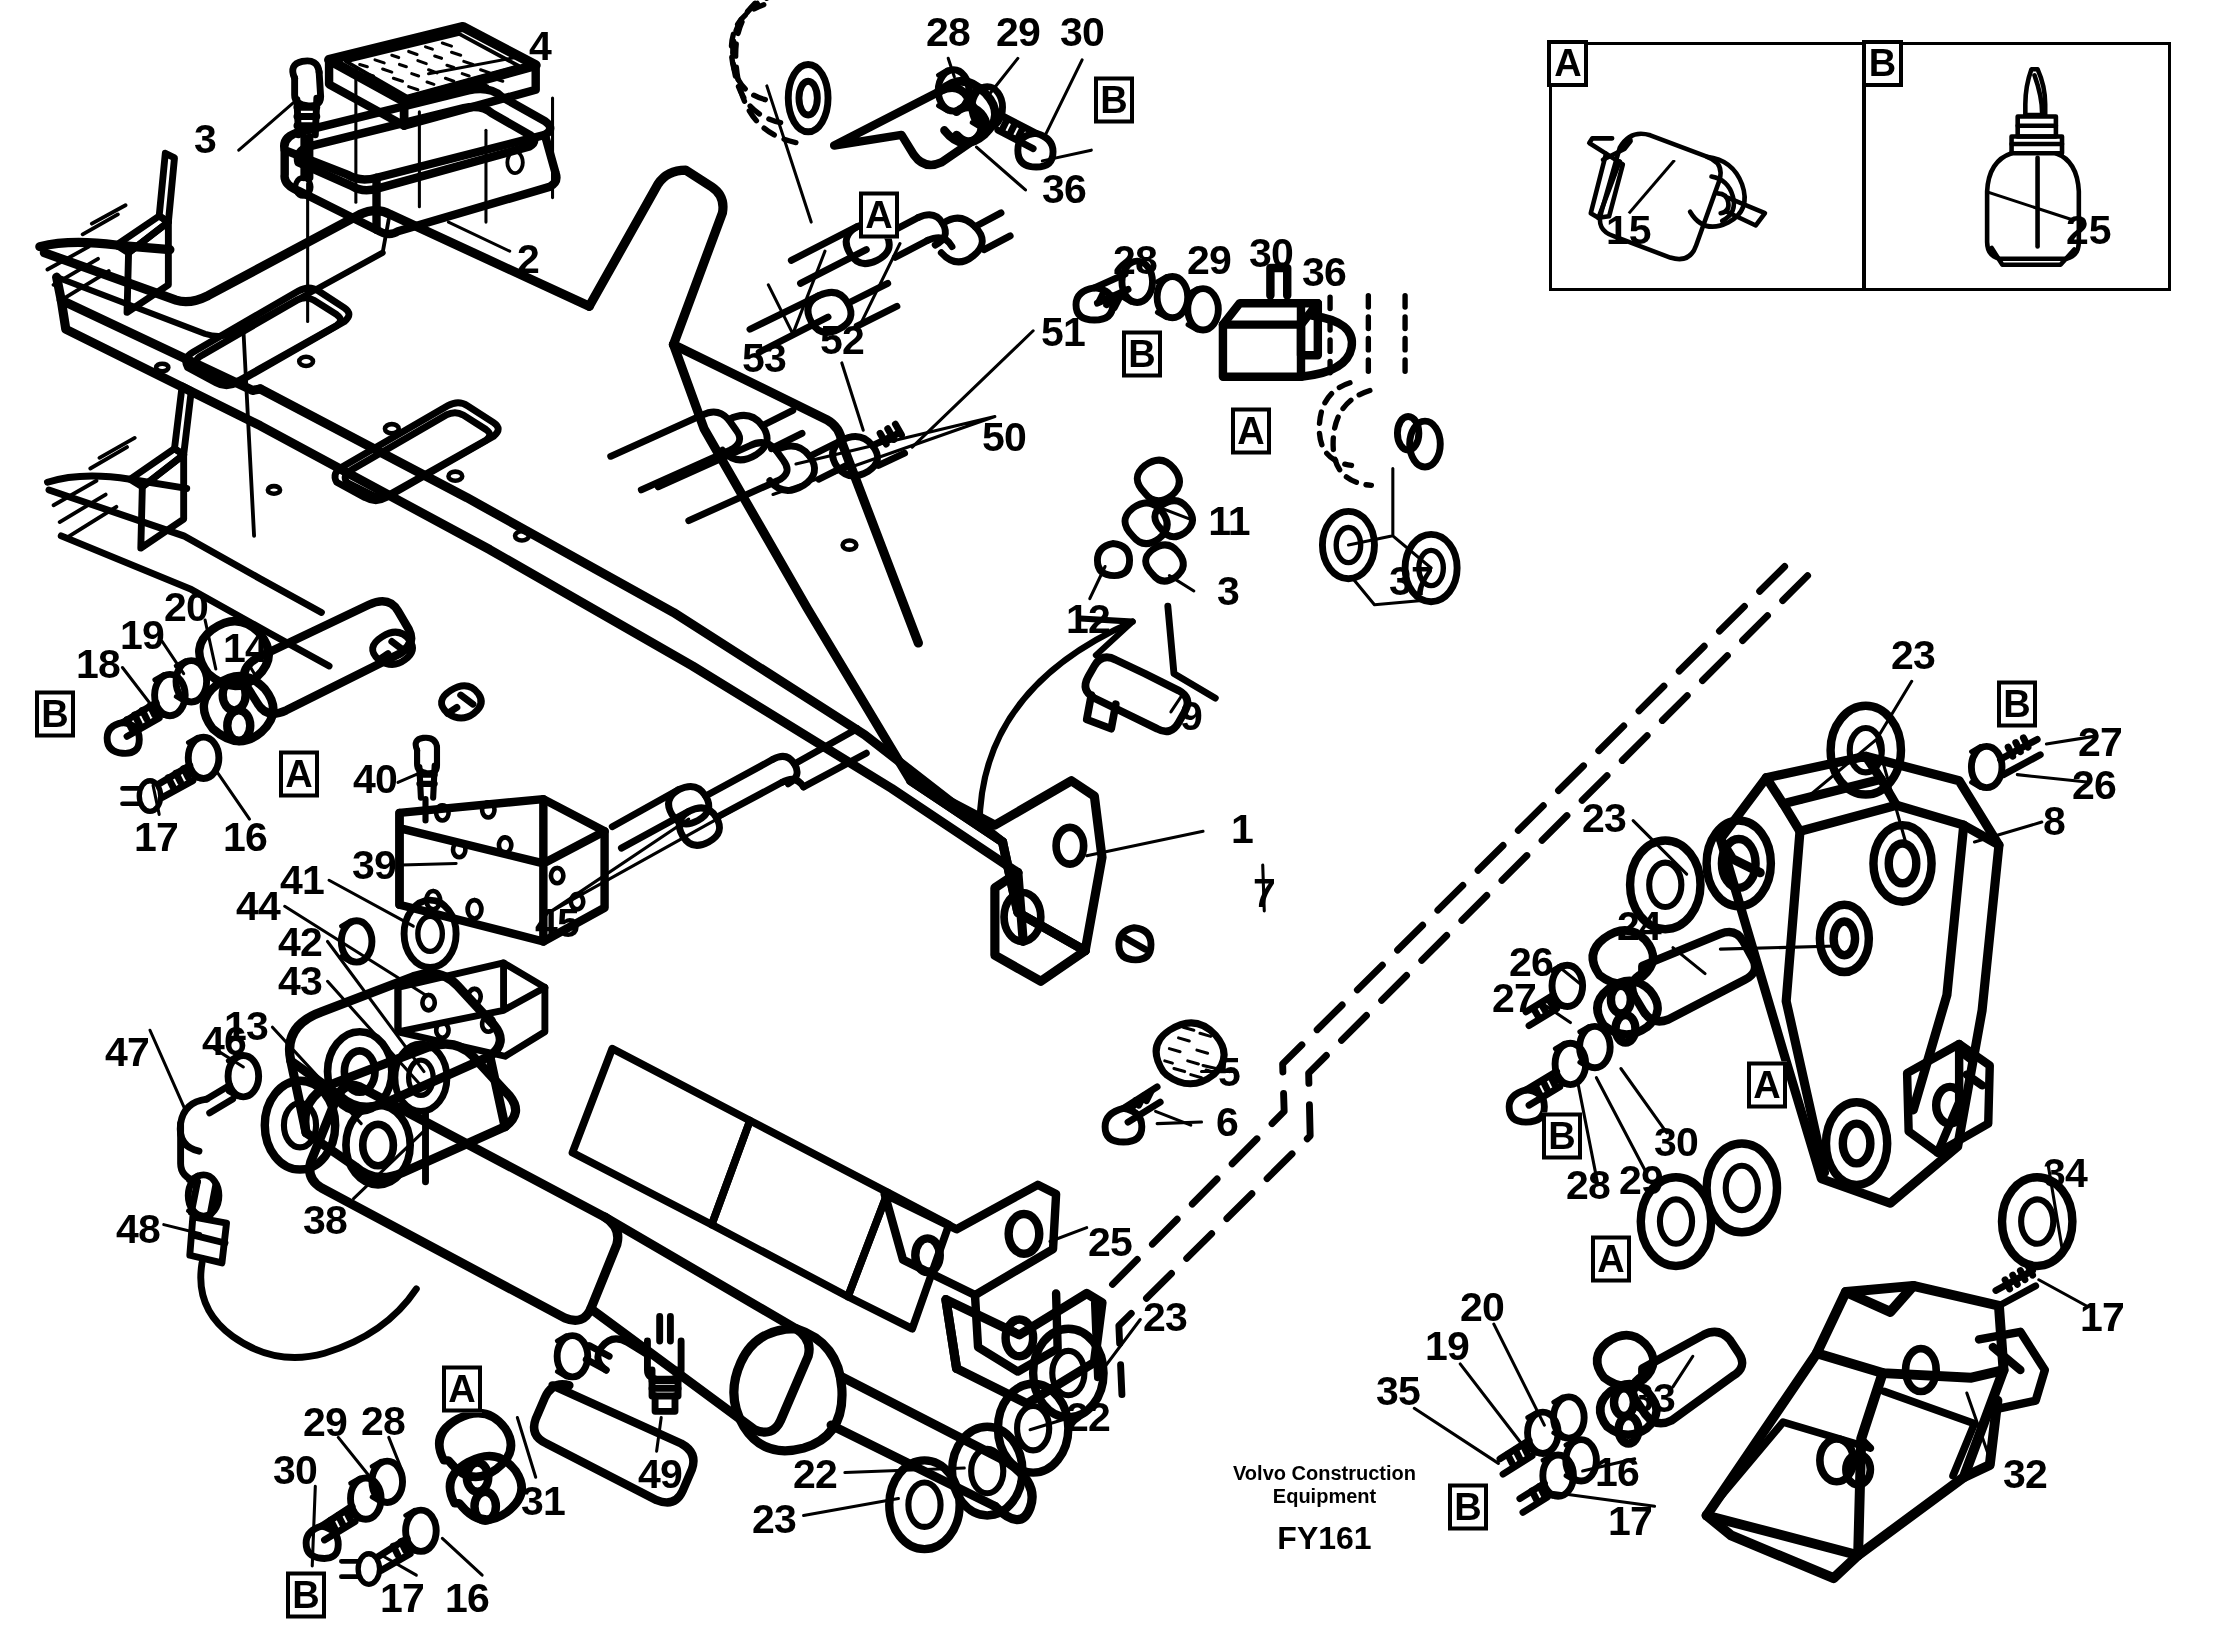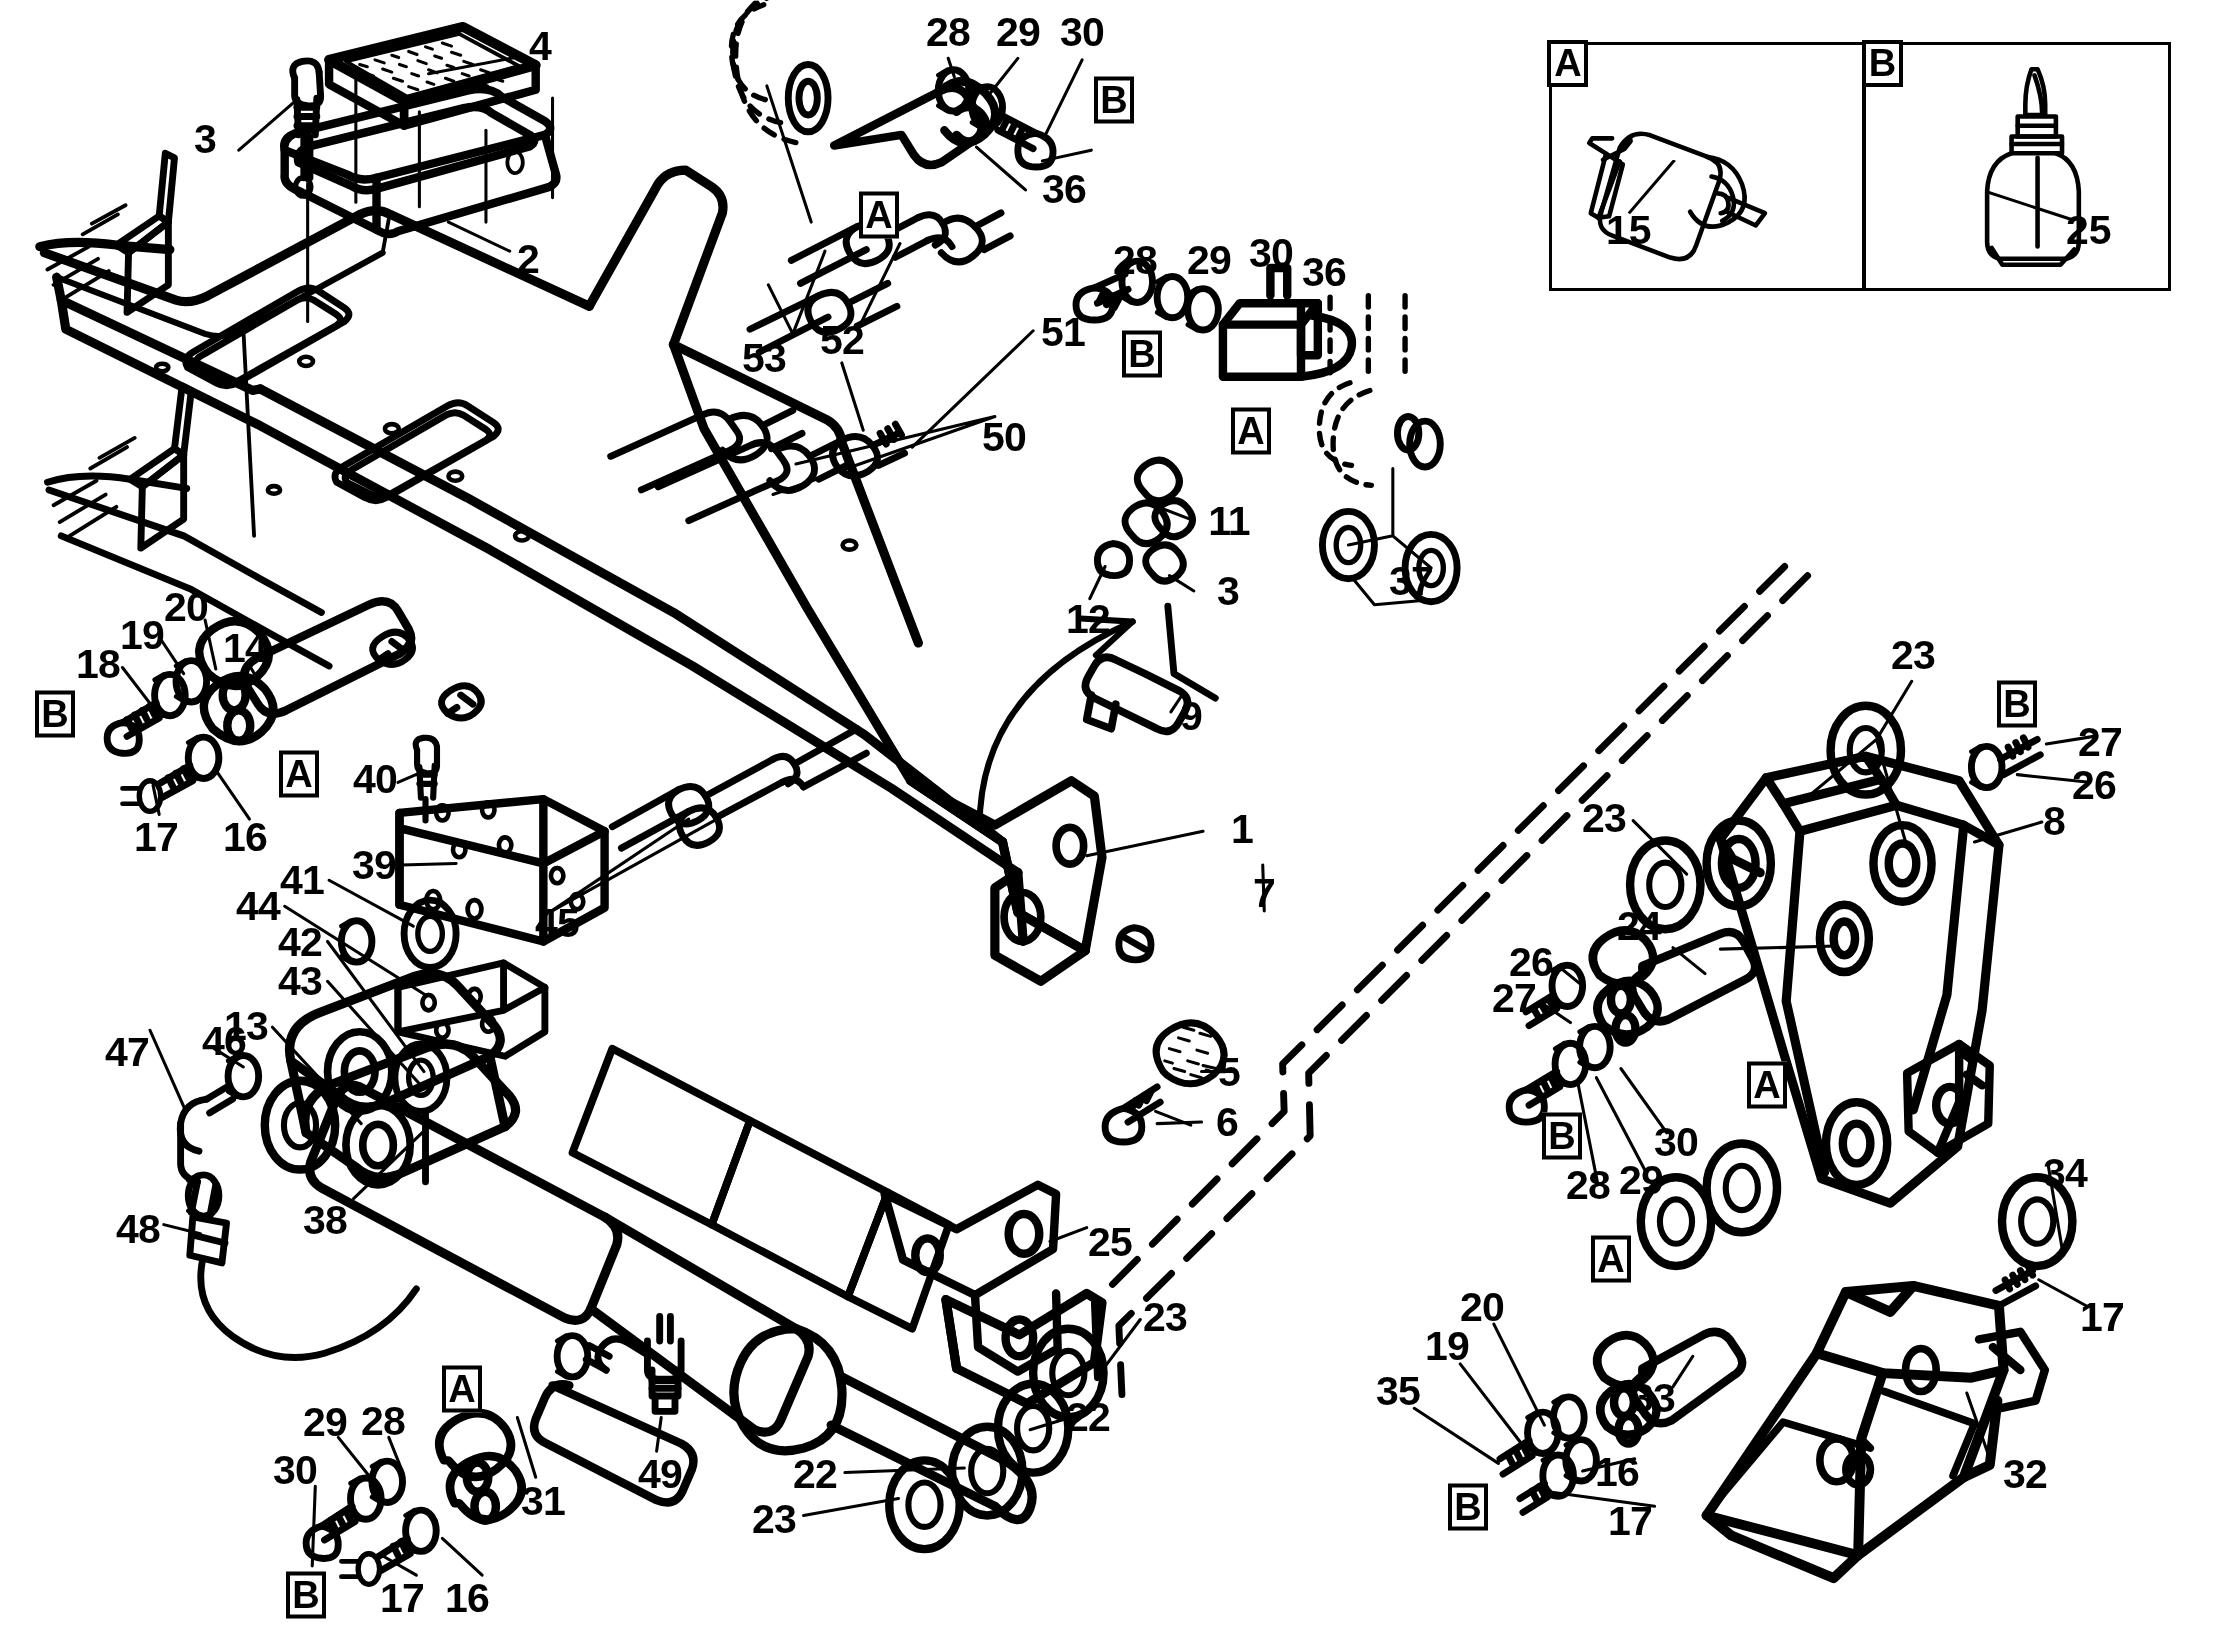--- a/index.html
+++ b/index.html
@@ -775,20 +775,25 @@
         <path d="M44,246 L58,268 L134,268 L152,248"></path>
         <path d="M104,128 L104,244"></path>
       </g>
     </svg>
     <div style="position:absolute;left:514px;top:162px;font-weight:bold;font-size:41px;color:#000;">25</div>
     <svg style="position:absolute;left:436px;top:138px;width:92px;height:46px;" viewBox="0 0 120 60" xmlns="http://www.w3.org/2000/svg">
       <path d="M0,12 L110,48" stroke="#000" stroke-width="4" fill="none"></path>
     </svg>
   </div>
 
+  <div id="footer">
+    <div class="co">Volvo Construction</div>
+    <div class="co">Equipment</div>
+    <div class="code">FY161</div>
+  </div>
 
   <div id="overlay">
       <div class="keybox" style="left: 879px; top: 215px;">A</div>
       <div class="keybox" style="left: 1114px; top: 100px;">B</div>
       <div class="keybox" style="left: 1142px; top: 354px;">B</div>
       <div class="keybox" style="left: 1251px; top: 431px;">A</div>
       <div class="keybox" style="left: 55px; top: 714px;">B</div>
       <div class="keybox" style="left: 299px; top: 774px;">A</div>
       <div class="keybox" style="left: 462px; top: 1389px;">A</div>
       <div class="keybox" style="left: 306px; top: 1595px;">B</div>

